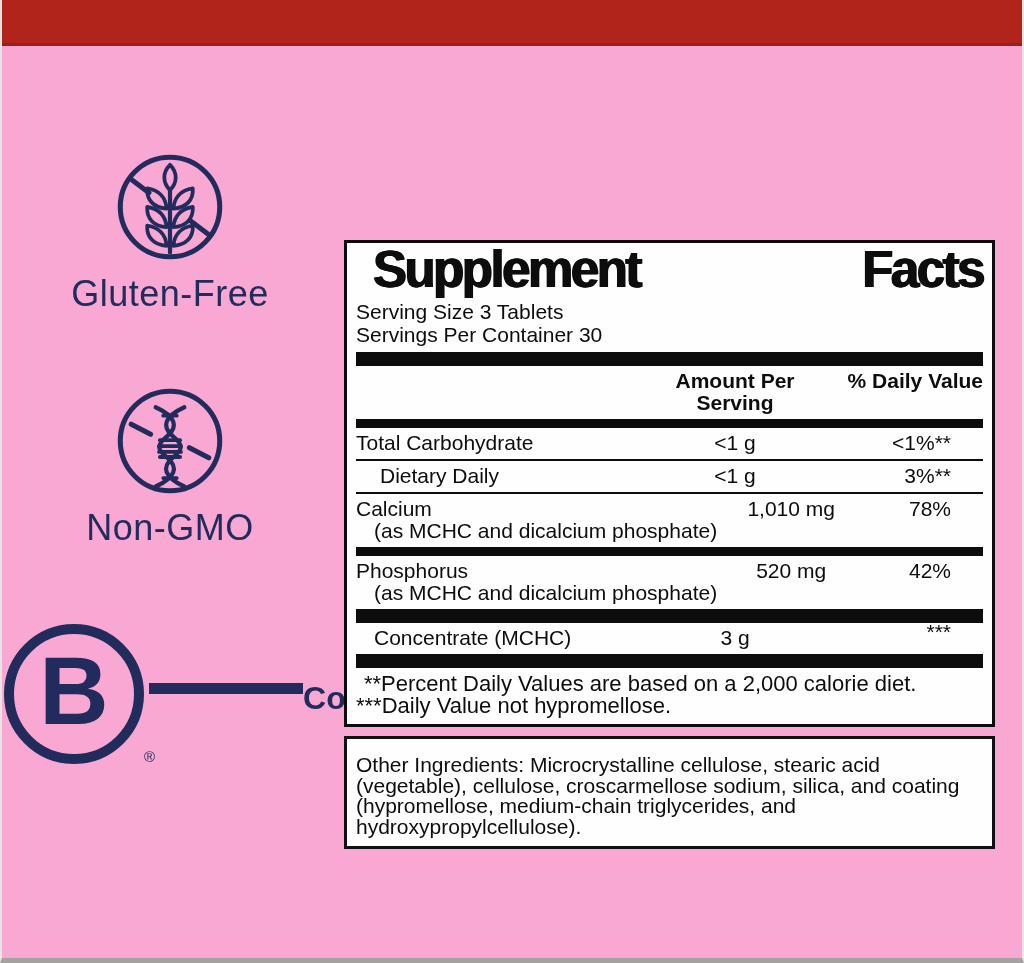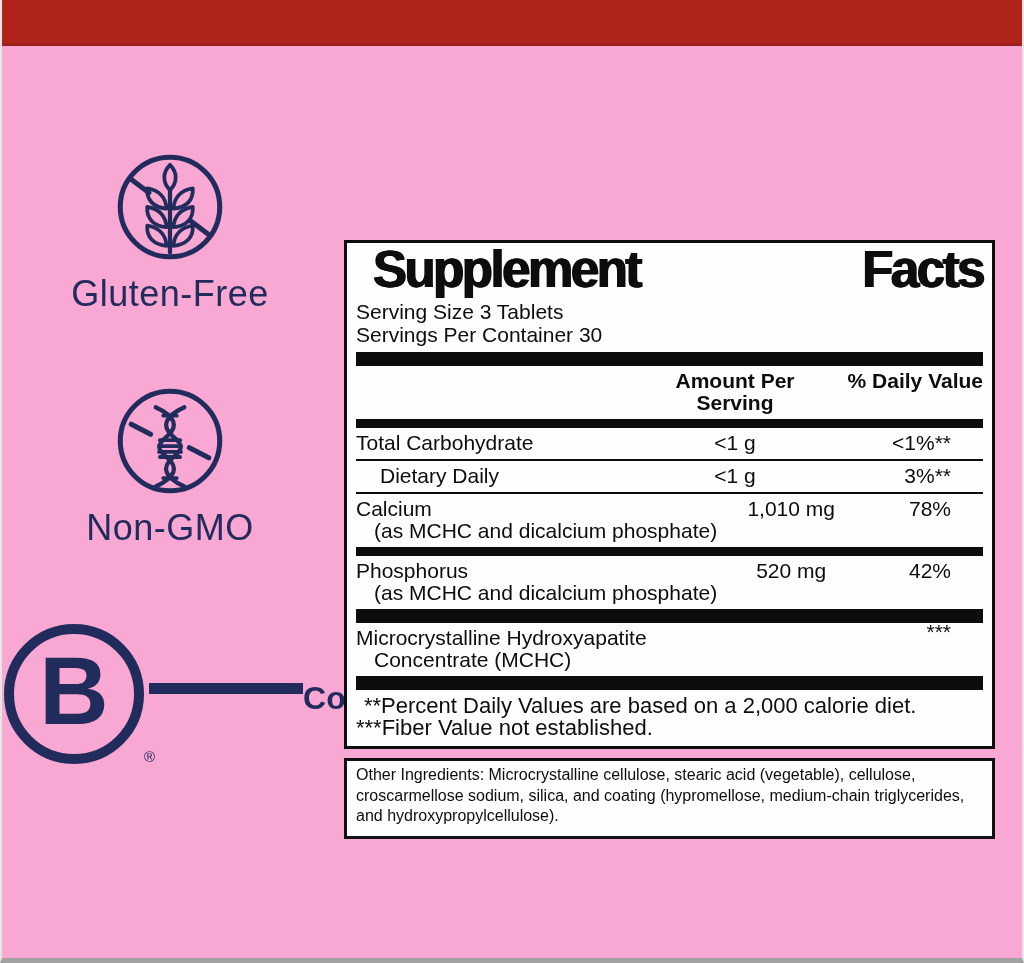--- a/index.html
+++ b/index.html
@@ -76,21 +76,21 @@
   .row .detail { padding-left:18px; white-space:nowrap; }
   .row .col-dv.super { position:relative; top:-6px; }
 
   .footnotes { padding:5px 0 2px 0; font-size:22px; line-height:21.5px; }
   .fn-0 { padding-left:8px; }
 
   .other-box {
     margin-top:9px; background:#fefefe; border:3px solid #111;
     padding:4px 9px 9px 9px; color:#0d0d0d;
   }
-  .other-box p { font-size:16px; line-height:20.5px; }
+  .other-box p { font-size:21px; line-height:20.5px;margin-top:12px; }
 
   .icon-stroke { fill:none; stroke:#222c5c; stroke-linecap:round; stroke-linejoin:round; }
 </style>
 </head>
 <body>
 
 <div class="canvas">
 
   <div class="top-bar"></div>
 
@@ -194,31 +194,31 @@
             <div class="col-name">
               <div class="nname">Phosphorus</div>
               <div class="detail">(as MCHC and dicalcium phosphate)</div>
             </div>
             <div class="col-amount">520 mg</div>
             <div class="col-dv">42%</div>
           </div>
           <div class="sep sep-thick"></div>
           <div class="row">
             <div class="col-name">
-              <div class="nname">Microcrystalline Hydroxyapatite</div>
               <div class="detail">Concentrate (MCHC)</div>
             </div>
+            <div class="col-amount">3 g</div>
             <div class="col-dv super">***</div>
           </div>
           <div class="sep sep-thick"></div>
         </div>
 
       <div class="footnotes">
         <div class="fn fn-0">**Percent Daily Values are based on a 2,000 calorie diet.</div>
-        <div class="fn fn-1">***Fiber Value not established.</div>
+        <div class="fn fn-1">***Daily Value not hypromellose.</div>
       </div>
     </section>
 
     <section class="other-box">
       <p>Other Ingredients: Microcrystalline cellulose, stearic acid (vegetable), cellulose, croscarmellose sodium, silica, and coating (hypromellose, medium-chain triglycerides, and hydroxypropylcellulose).</p>
     </section>
 
   </main>
 
 </div>

